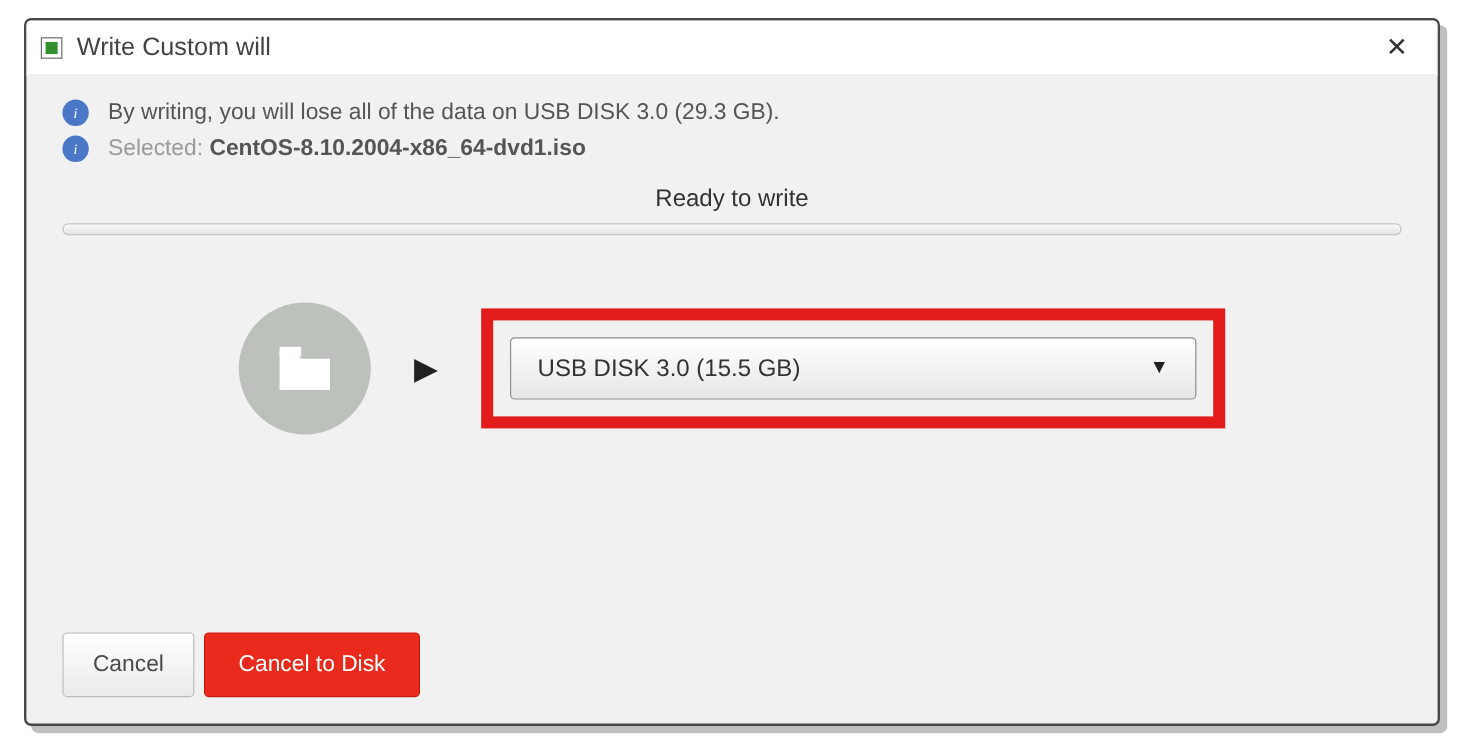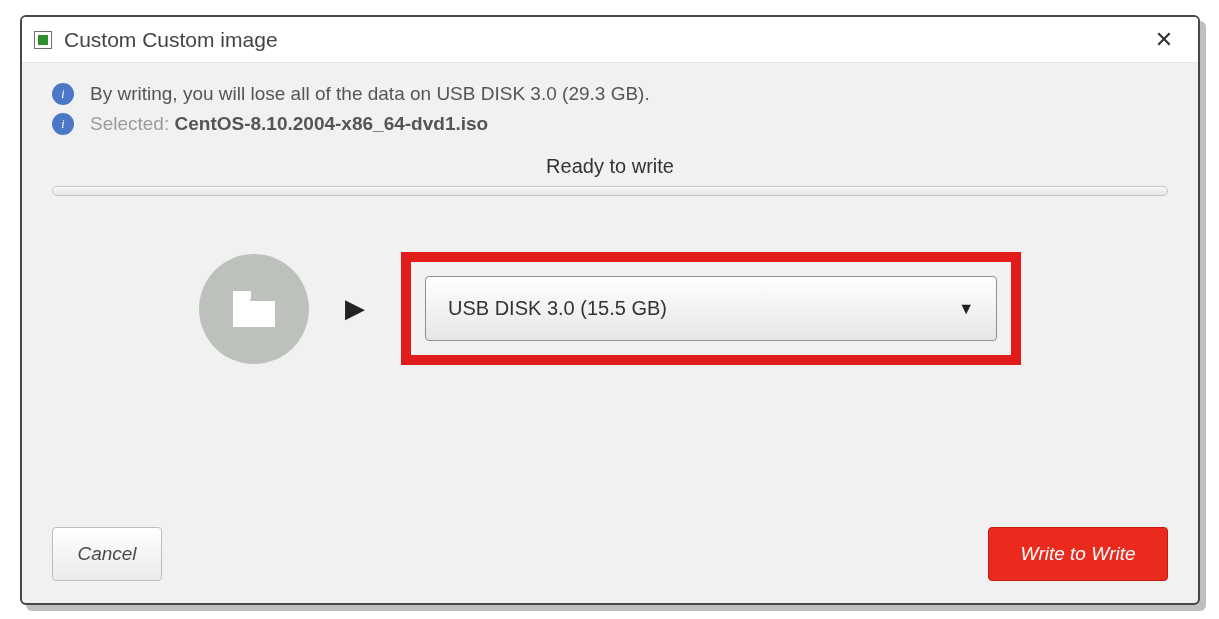--- a/index.html
+++ b/index.html
@@ -128,21 +128,21 @@
   .arrow {
     font-size: 26px;
     color: #222;
   }
   .highlight-box {
     border: 10px solid #e21b1b;
     padding: 14px 14px;
     width: 620px;
   }
   .combo {
-    height: 65px;
+    height: 52px;
     width: 100%;
     border: 1px solid #8f8f8f;
     border-radius: 4px;
     background: linear-gradient(#ffffff, #e6e6e6);
     display: flex;
     align-items: center;
     padding: 0 22px;
     cursor: pointer;
   }
   .combo-text {
@@ -150,24 +150,23 @@
     font-size: 20px;
   }
   .combo-caret {
     margin-left: auto;
     font-size: 16px;
     color: #222;
   }
   .button-row {
     margin-top: auto;
     display: flex;
-    justify-content: space-between;
-    gap: 32px;
+    justify-content: flex-start;
+    gap: 8px;
     padding-top: 20px;
-    font-style: italic;
   }
   .btn {
     height: 54px;
     border-radius: 4px;
     display: flex;
     align-items: center;
     justify-content: center;
     font-size: 19px;
     cursor: pointer;
     padding: 0 24px;
@@ -185,21 +184,21 @@
     min-width: 180px;
   }
 </style>
 </head>
 <body>
 
 <div class="window">
 
   <div class="titlebar">
     <span class="appicon"></span>
-    <span class="title">Custom Custom image</span>
+    <span class="title">Write Custom will</span>
     <span class="close">
       <span>✕</span>
     </span>
   </div>
 
   <div class="content">
 
     <div class="info-line">
       <span class="info-circle">i</span>
       <span class="info-text">By writing, you will lose all of the data on USB DISK 3.0 (29.3 GB).</span>
@@ -233,18 +232,18 @@
           <span class="combo-caret">▼</span>
         </div>
       </div>
     </div>
 
     <div class="button-row">
       <div class="btn btn-cancel">
         <span>Cancel</span>
       </div>
       <div class="btn btn-write">
-        <span>Write to Write</span>
+        <span>Cancel to Disk</span>
       </div>
     </div>
 
   </div>
 </div>
 
 </body></html>

